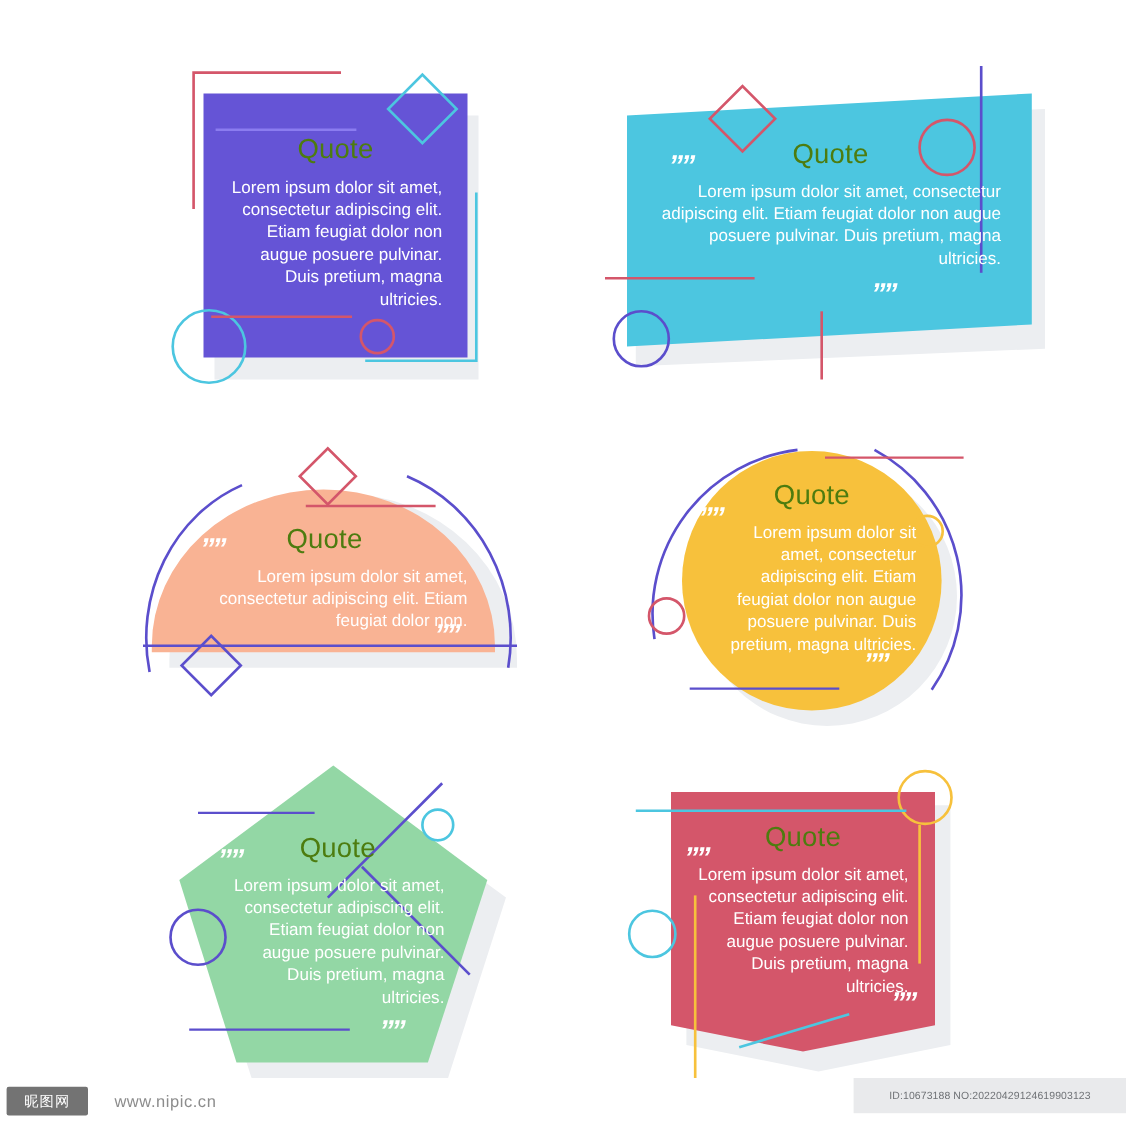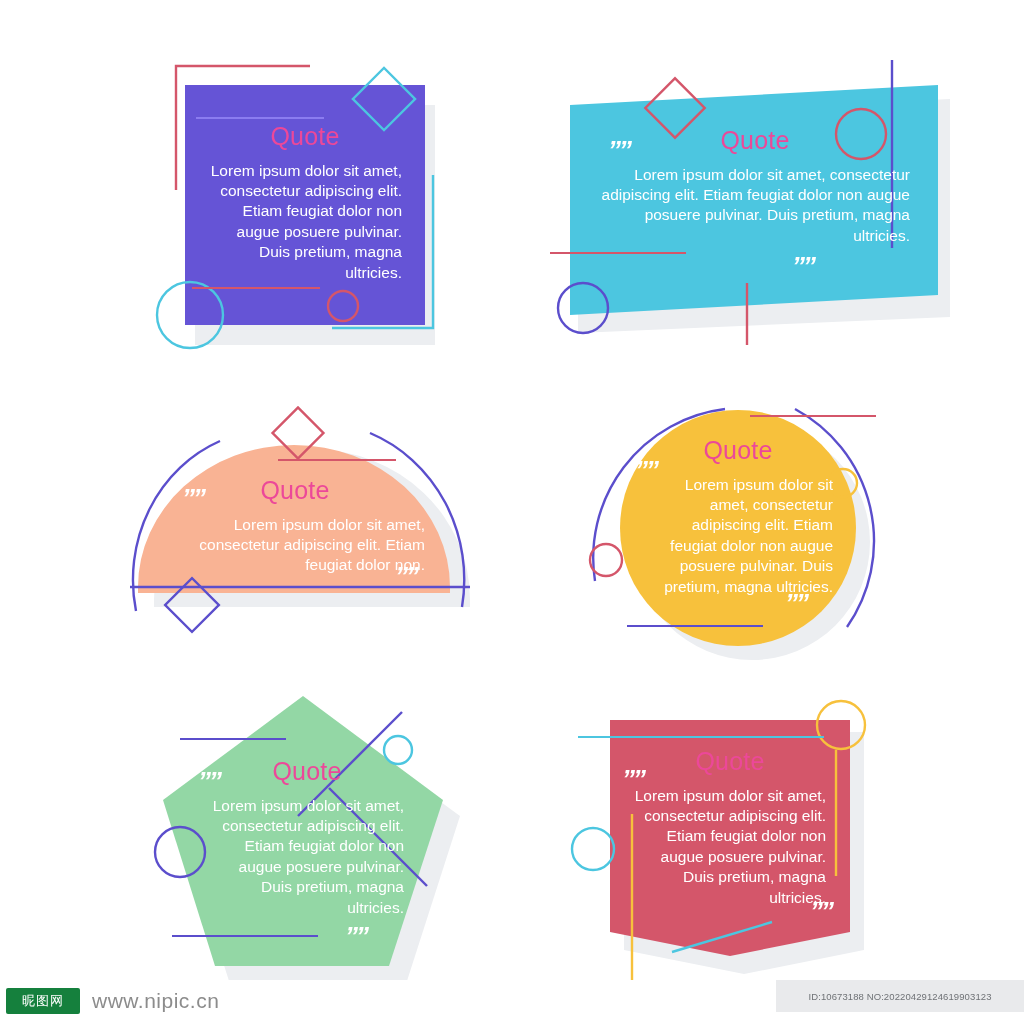--- a/index.html
+++ b/index.html
@@ -17,21 +17,21 @@
     background: #ffffff;
   }
 
   .card { position: absolute; }
 
   .shadow { position: absolute; background: #eceef1; }
 
   .deco { position: absolute; }
 
   .quote-title {
-    color: #ec4899;
+    color: #4d7c0f;
     font-size: 25px;
     font-weight: normal;
     text-align: center;
     letter-spacing: 0.2px;
     line-height: 1.1;
   }
   .quote-body {
     color: #ffffff;
     font-size: 15.5px;
     line-height: 1.32;
@@ -58,31 +58,31 @@
     z-index: 50;
   }
   #footer-left {
     position: absolute;
     left: 6px; top: 6px;
     display: flex; align-items: center;
     height: 30px;
   }
   .logo-badge {
     width: 74px; height: 26px;
-    background: #15803d;
+    background: #737373;
     color: #fff;
     font-size: 13px;
     display: flex; align-items: center; justify-content: center;
     letter-spacing: 1px;
     border-radius: 2px;
   }
   .logo-url {
-    margin-left: 12px;
+    margin-left: 24px;
     color: #8c8c8c;
-    font-size: 21px;
+    font-size: 15px;
     letter-spacing: 0.5px;
   }
   #footer-right {
     position: absolute;
     right: 0; top: 0;
     width: 248px; height: 32px;
     background: #e9eaec;
     display: flex; align-items: center; justify-content: center;
   }
   #footer-right span {

